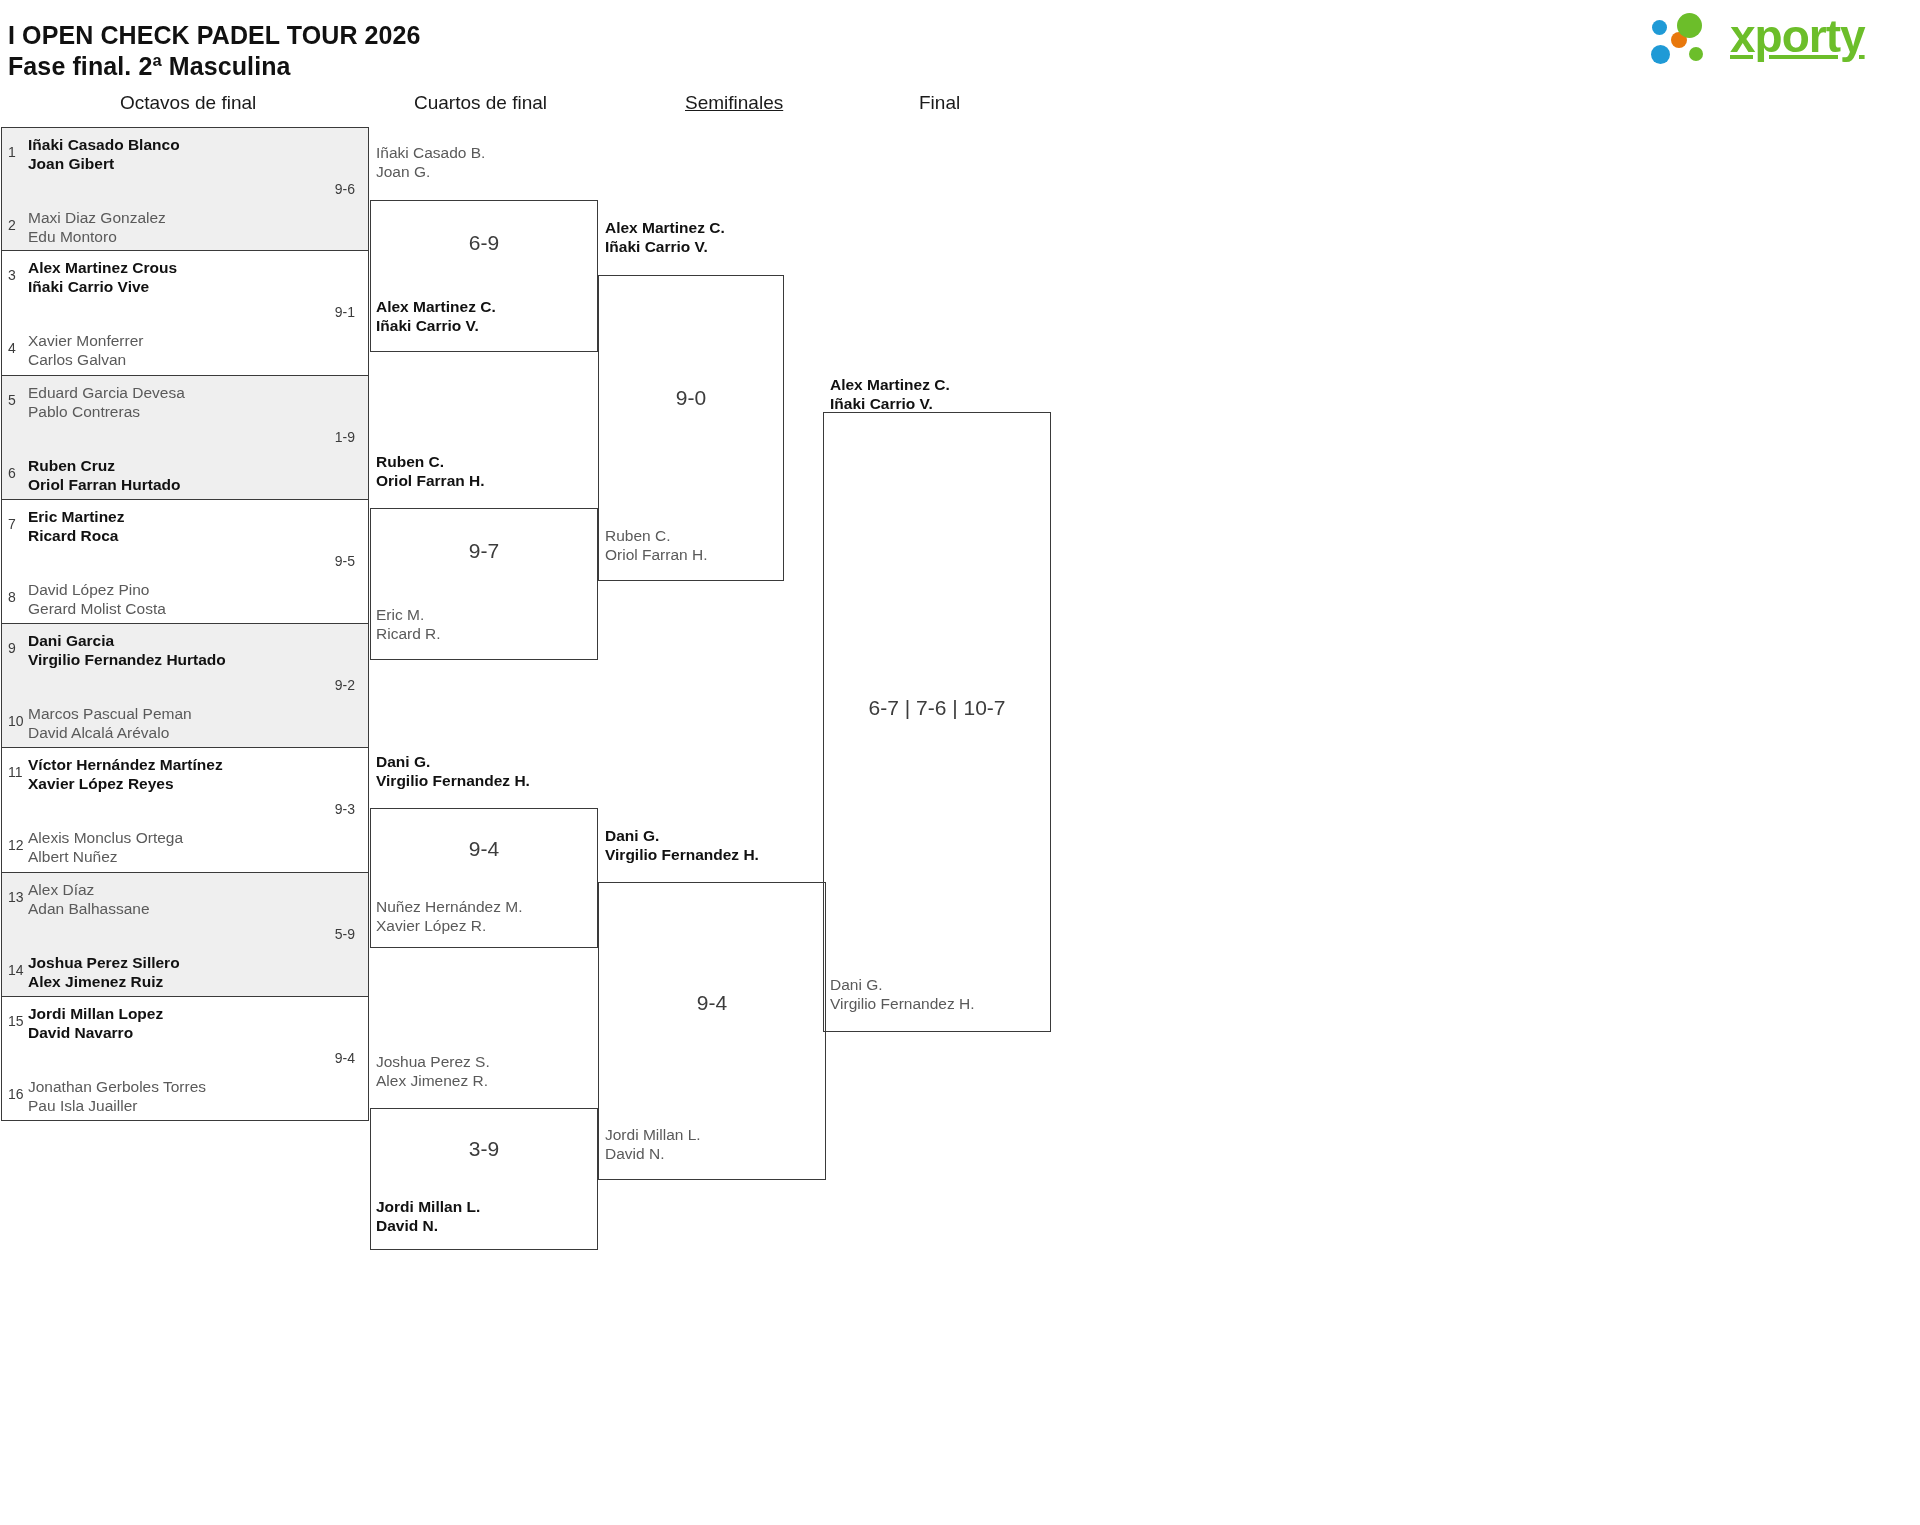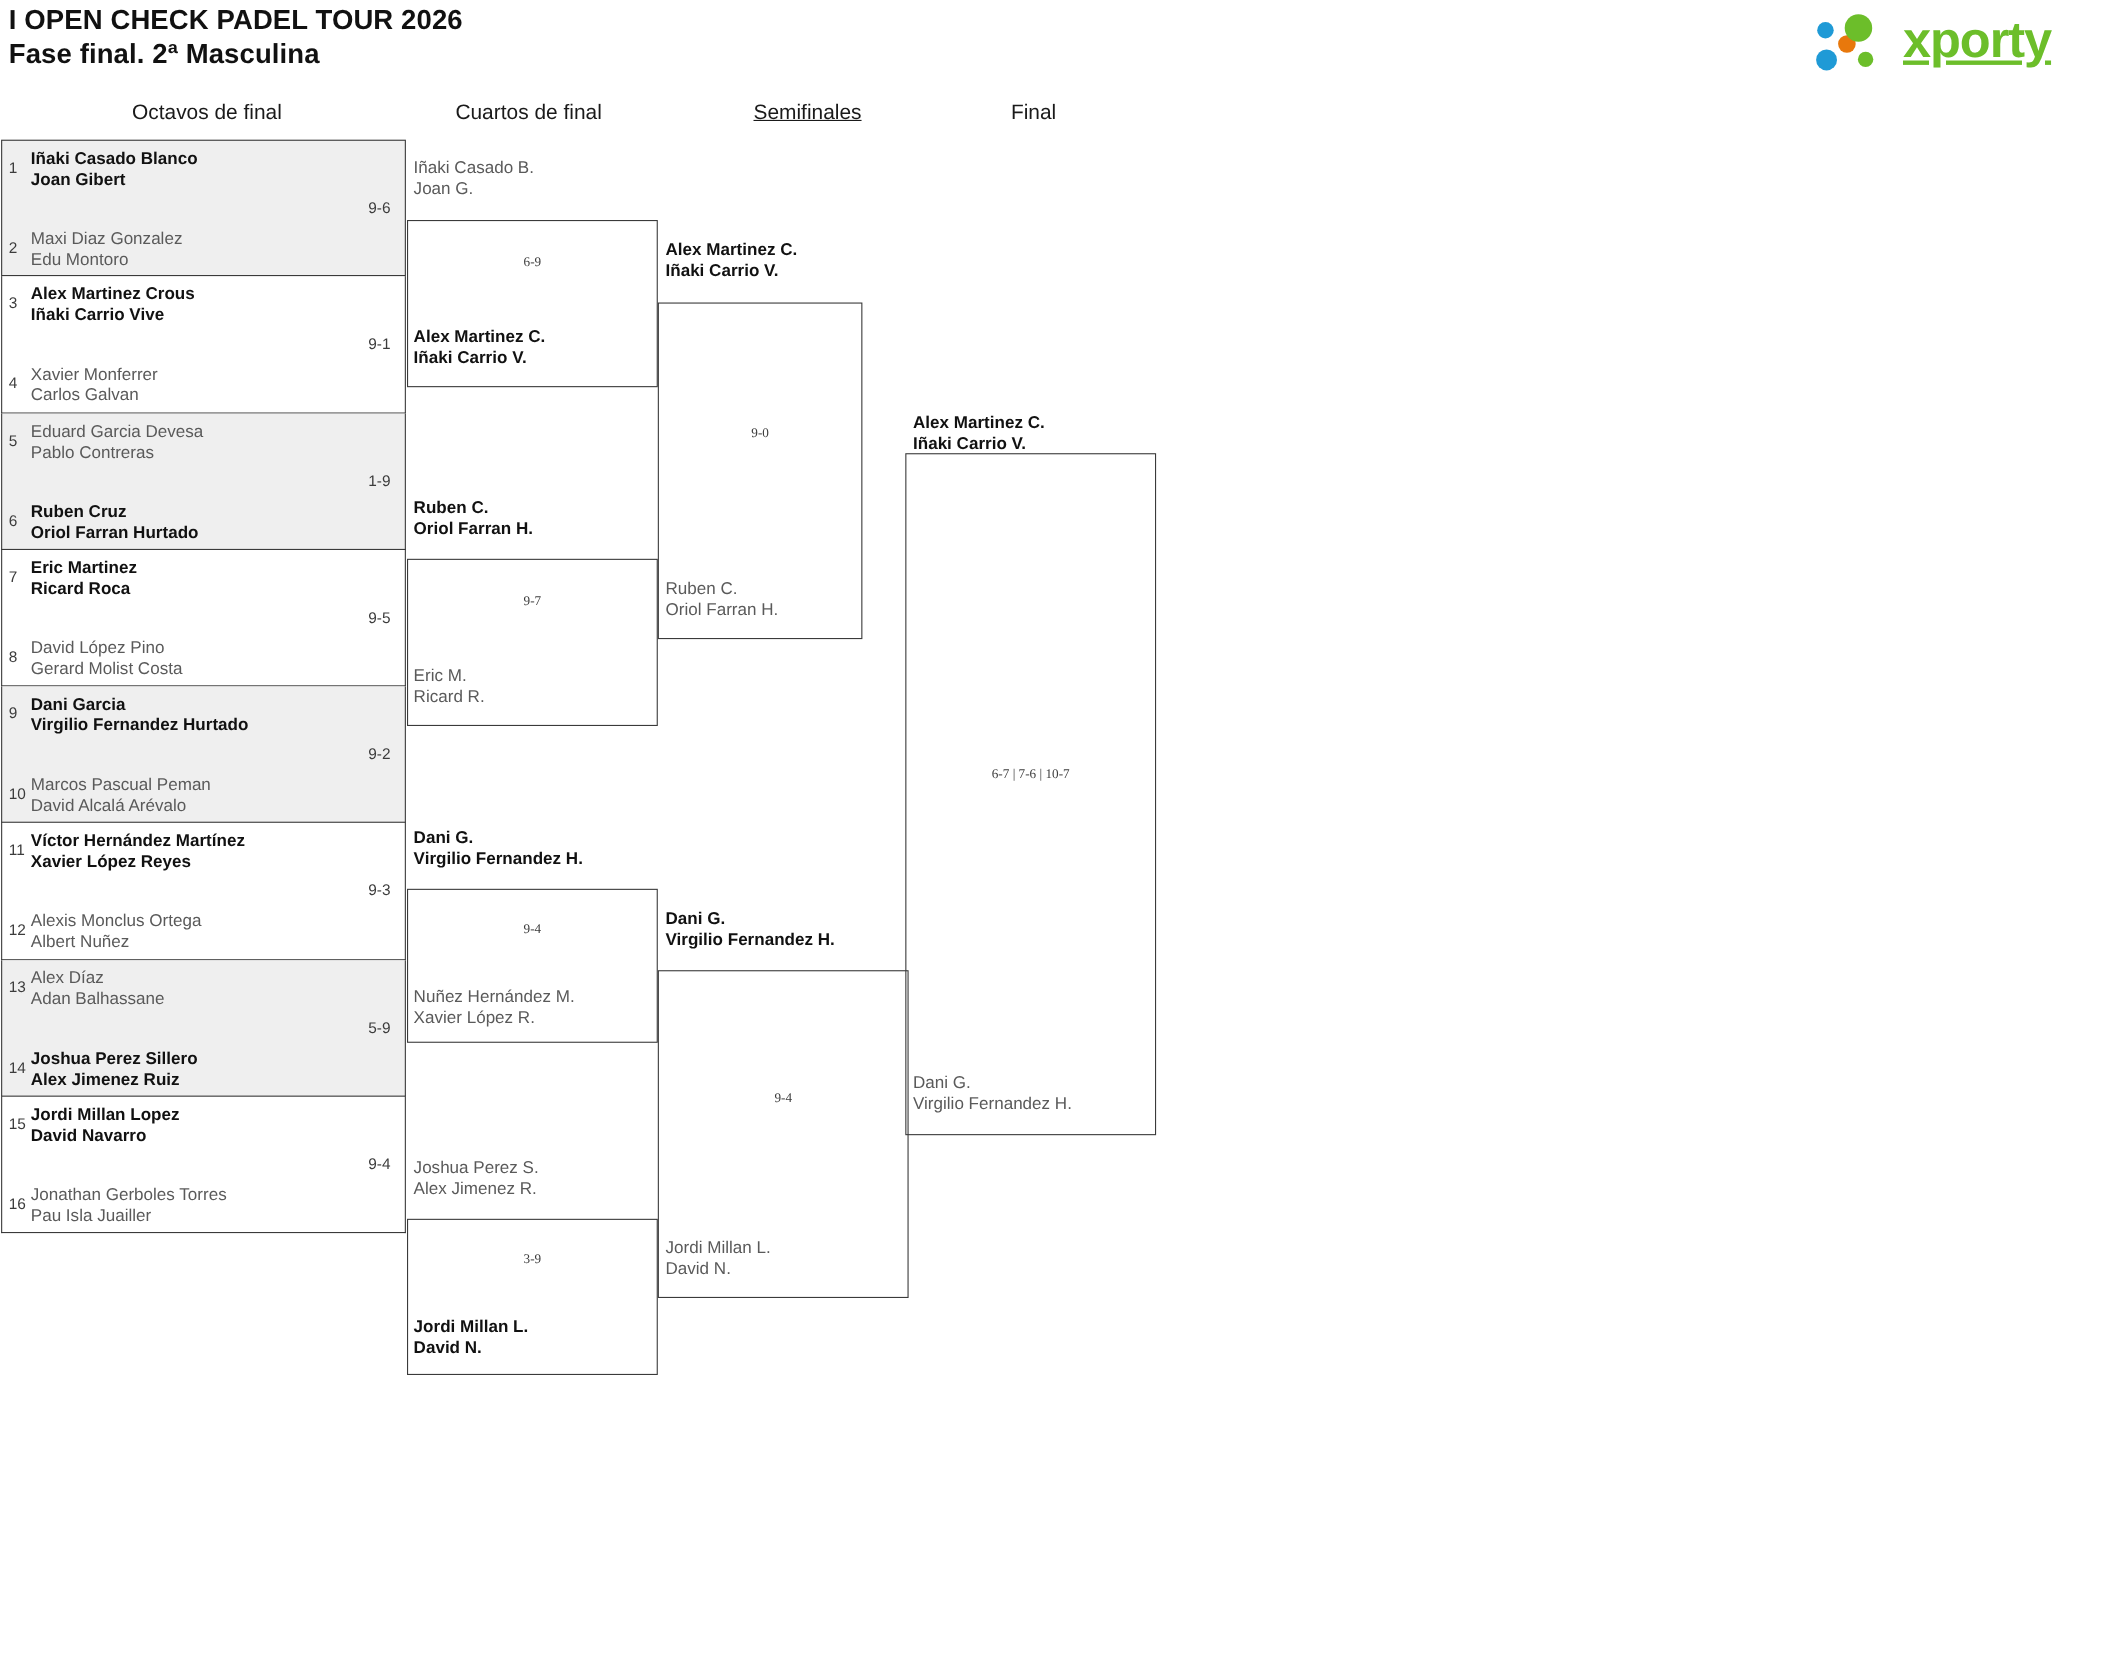--- a/index.html
+++ b/index.html
@@ -5,21 +5,21 @@
   html,body{margin:0;padding:0;}
   body{
     width:1920px;height:1525px;background:#ffffff;
     font-family:"Liberation Sans","DejaVu Sans",sans-serif;
     -webkit-font-smoothing:antialiased;
     position:relative;overflow:hidden;
   }
   .stage{position:absolute;left:0;top:0;width:1920px;height:1525px;}
 
   
-  .title-block{position:absolute;left:8px;top:3px;}
+  .title-block{position:absolute;left:8px;top:20px;}
   .title-line1{font-size:25px;font-weight:bold;color:#111111;line-height:31px;letter-spacing:.1px;}
   .title-line2{font-size:25px;font-weight:bold;color:#111111;line-height:31px;letter-spacing:.1px;}
 
   .logo{position:absolute;right:20px;top:8px;width:250px;height:56px;}
   .logo .dots{position:absolute;left:0;top:4px;width:78px;height:50px;}
   .logo .dot{position:absolute;border-radius:50%;}
   .logo .wordmark{position:absolute;left:80px;top:0px;font-size:46px;font-weight:bold;
      color:#6cbe2a;letter-spacing:-1px;line-height:56px;text-decoration:underline;}
 
   
@@ -38,21 +38,21 @@
   .r1-team.top{top:7px;}
   .r1-team.bot{top:80px;}
   .r1-team .ln{display:block;}
   .win{color:#111111;font-weight:bold;}
   .lose{color:#5a5a5a;font-weight:normal;}
   .r1-score{position:absolute;left:0;right:0;top:53px;text-align:right;
     font-size:14px;color:#3c3c3c;padding-right:13px;}
 
   
   .bx{position:absolute;box-sizing:border-box;border:1.6px solid #3a3a3a;background:transparent;}
-  .bx .score{position:absolute;left:0;right:0;text-align:center;font-size:12px;color:#3c3c3c;font-family:Liberation Serif, serif;}
+  .bx .score{position:absolute;left:0;right:0;text-align:center;font-size:21px;color:#3c3c3c;}
   .lbl{position:absolute;font-size:15.5px;line-height:19px;white-space:nowrap;}
   .lbl .ln{display:block;}
 </style>
 </head>
 <body>
 
 <div class="stage">
 
   <div class="title-block">
     <div class="title-line1">I OPEN CHECK PADEL TOUR 2026</div>

